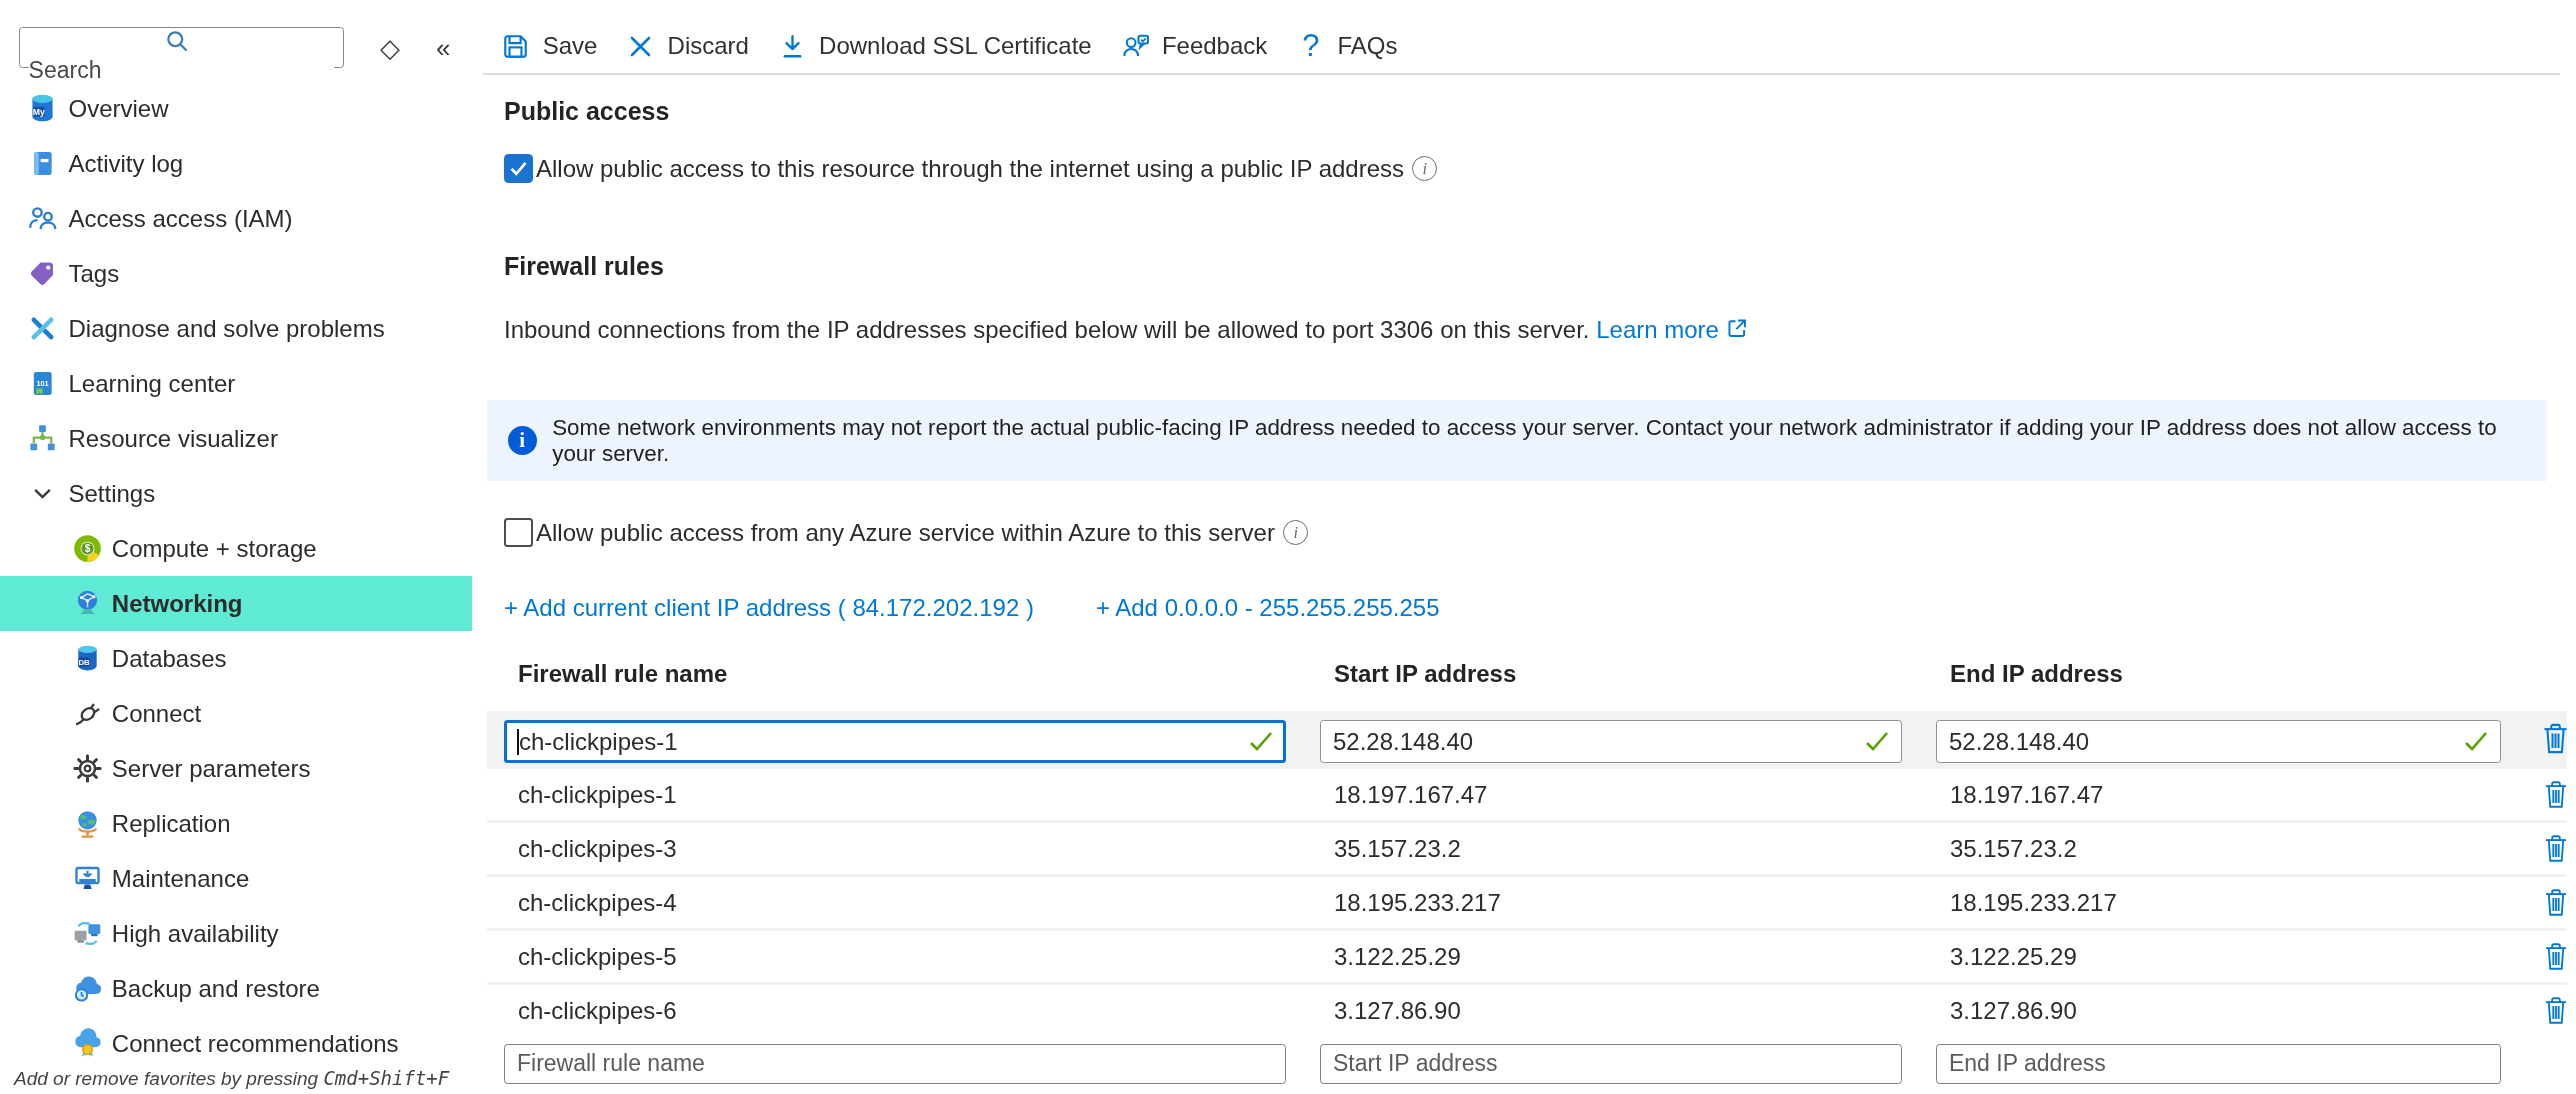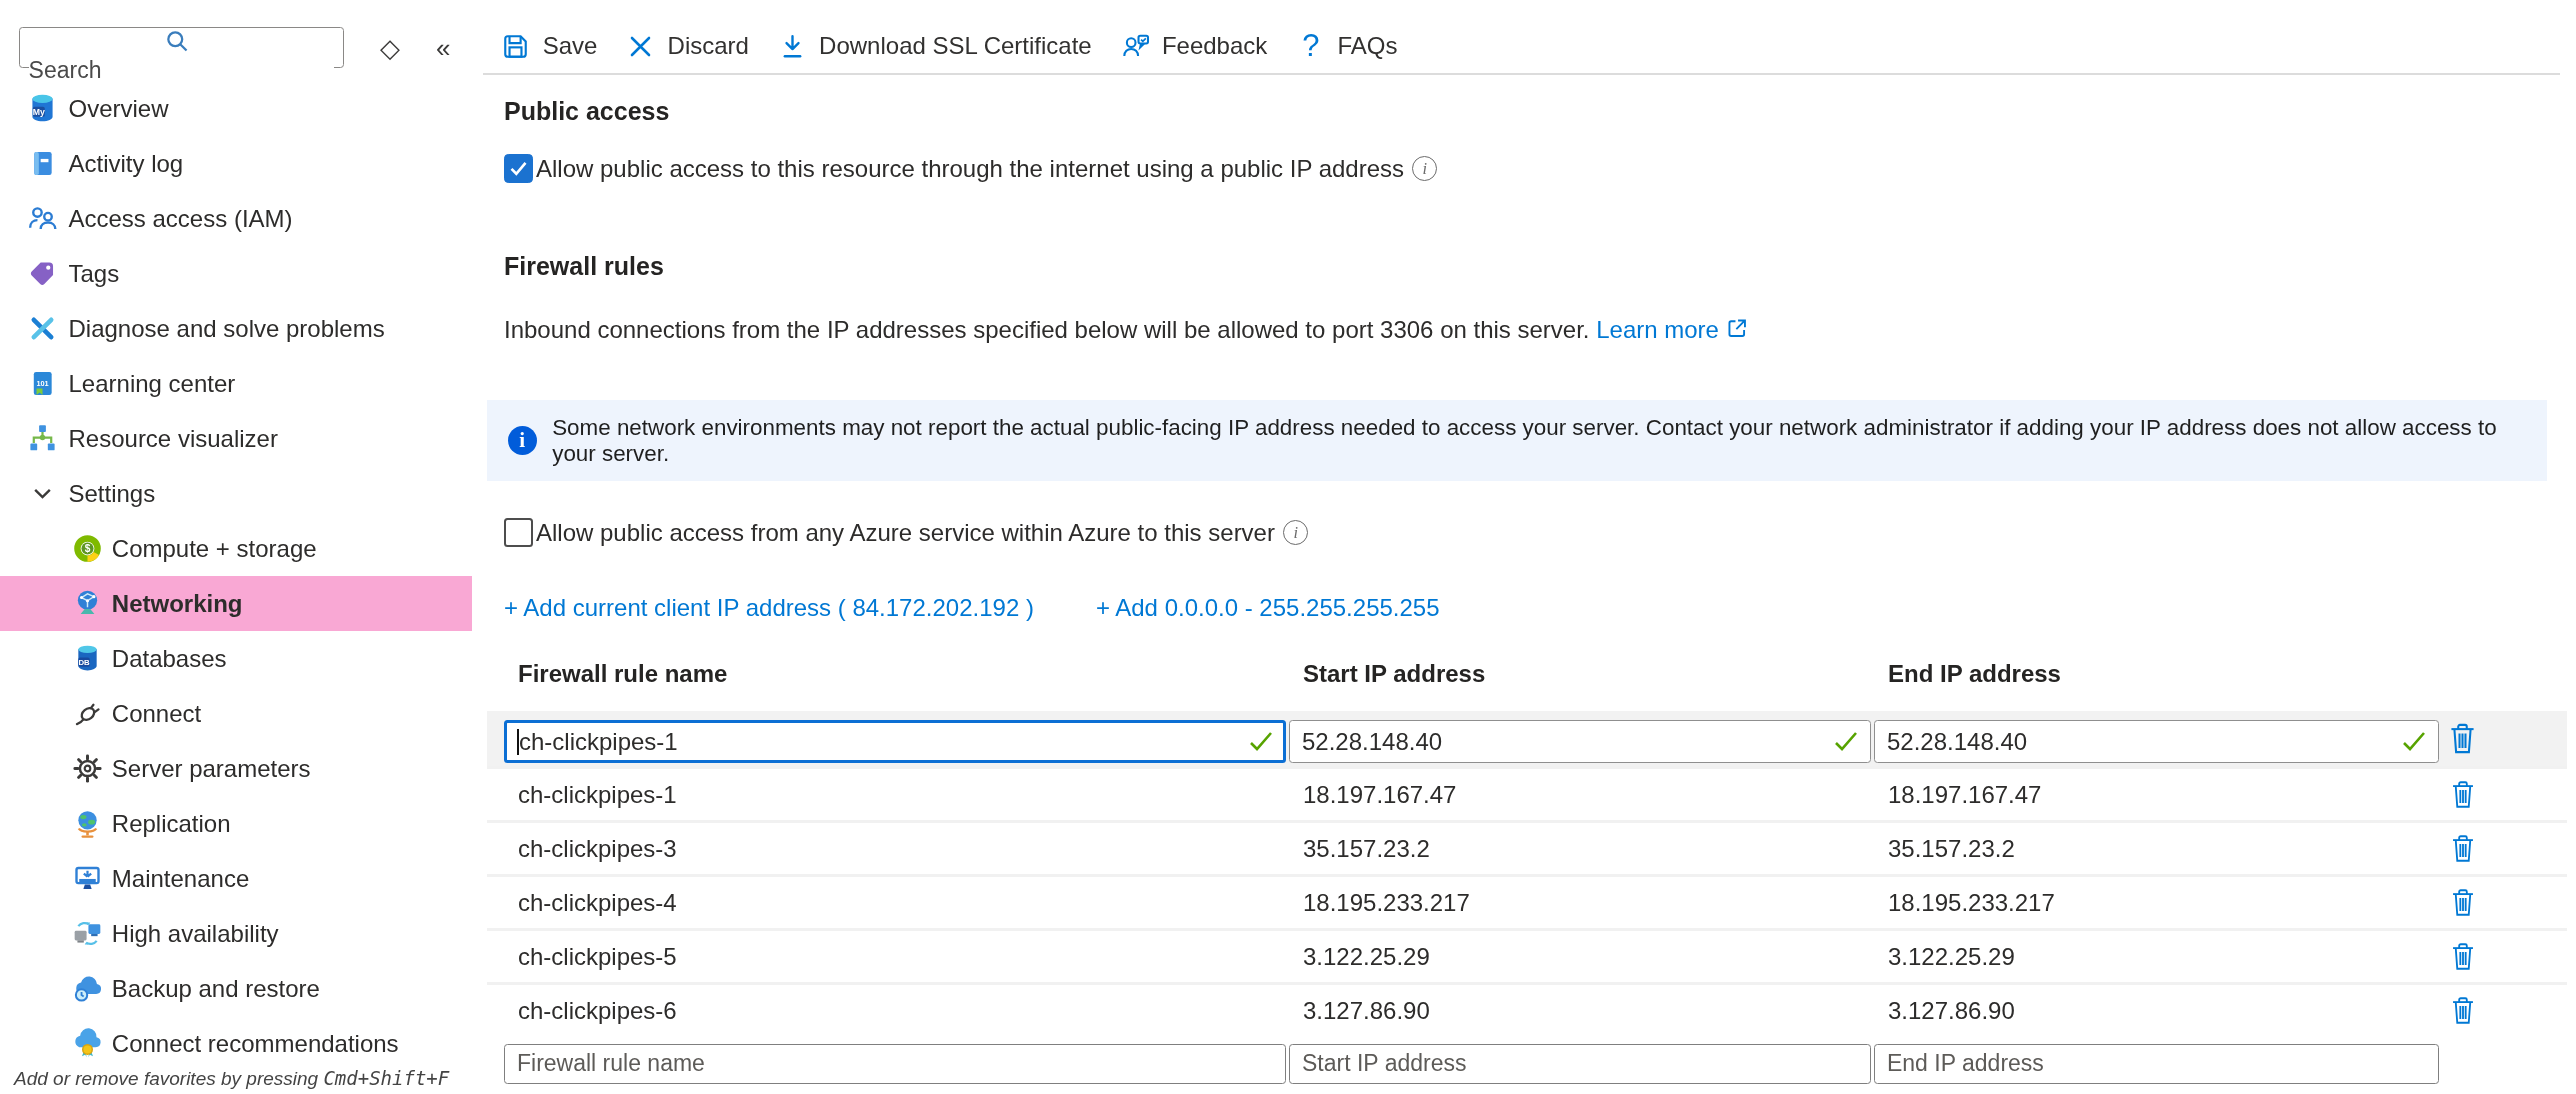--- a/index.html
+++ b/index.html
@@ -10,21 +10,21 @@
   #sidebar { position:absolute; left:0; top:0; width:472px; height:1095px; background:#fff; }
   .search-row { position:absolute; left:19px; top:27px; width:436px; height:41px; display:flex; align-items:center; }
   .search-box { width:325px; height:41px; border:1.7px solid #8a8886; border-radius:3.5px; display:flex; align-items:center; padding:0 8.6px; background:#fff;flex-direction:column; }
   .search-box input { border:none; outline:none; font-size:23px; color:#323130; width:100%; font-family:"Liberation Sans",sans-serif; }
   .search-box input::placeholder { color:#4a4a4a; }
   .search-glyph { margin-right:8.6px; flex:0 0 auto; }
   .side-tool { font-size:26px; color:#3b3a39; margin-left:36px; cursor:pointer; line-height:1; }
   #menu { position:absolute; left:0; top:81px; width:472px; }
   .mi { display:flex; align-items:center; height:55px; padding-left:26px; gap:9.5px; font-size:24px; color:#2d2c2b; cursor:pointer; }
   .mi.indent { padding-left:71px; gap:7.8px; }
-  .mi.selected { background:#f9a8d4; font-weight:bold; }
+  .mi.selected { background:#5eead4; font-weight:bold; }
   .mi .ic { width:33px; height:33px; flex:0 0 auto; display:flex; align-items:center; justify-content:flex-end; }
   #side-footer { position:absolute; left:14px; top:1067px; font-size:19px; font-style:italic; color:#444; }
   #side-footer .mono { font-family:"DejaVu Sans Mono", monospace; font-style:italic; }
 
   
   #main { position:absolute; left:472px; top:0; width:2104px; height:1095px; }
   #toolbar { position:absolute; left:11.2px; top:0; height:92px; display:flex; align-items:center; gap:28px; padding-left:17.3px; }
   .tb { display:flex; align-items:center; gap:11.2px; cursor:pointer; font-size:24px; color:#323130; white-space:nowrap; }
   .tb .tic { width:31px; height:31px; display:flex; align-items:center; justify-content:center; }
   .qmark { font-size:31px; color:#0078d4; font-weight:400; }
@@ -38,21 +38,21 @@
   .info-i { width:25px; height:25px; border-radius:50%; border:1.7px solid #6b6b6b; color:#6b6b6b; font-size:16.4px; display:inline-flex; align-items:center; justify-content:center; font-family:"Liberation Serif",serif; font-style:italic; flex:0 0 auto; margin-left:5.2px; }
   .desc { position:absolute; left:32px; font-size:24px; color:#2d2c2b; }
   a.link { color:#0078d4; text-decoration:none; cursor:pointer; }
   #banner { position:absolute; left:14.7px; top:400px; width:2532px; max-width:2060px; height:81px; background:#eef4fd; display:flex; align-items:center; padding:0 21px; gap:15.5px; }
   #banner .btxt { font-size:22.4px; color:#1f1f1f; }
   .binfo { width:29px; height:29px; border-radius:50%; background:#015cda; color:#fff; display:flex; align-items:center; justify-content:center; font-family:"Liberation Serif",serif; font-weight:bold; font-size:21px; flex:0 0 auto; }
   #addlinks { position:absolute; left:32px; top:594px; display:flex; gap:62px; font-size:24px; }
 
   
   #fwtable { position:absolute; left:14.7px; top:656px; width:2080px; }
-  .trow { display:grid; grid-template-columns:782px 582px 565px 1fr; column-gap:3px; padding-left:17.3px; align-items:center; }
+  .trow { display:grid; grid-template-columns:782px 582px 565px 1fr; column-gap:34px; padding-left:17.3px; align-items:center; }
   .thead { font-weight:bold; font-size:24px; color:#252423; height:35px; }
   .thead > div { padding-left:14px; }
   .editrow { background:#f2f2f2; height:55px; margin-top:20px; }
   .inwrap { position:relative; height:37px; }
   .inwrap input { width:100%; height:43px; border:1.7px solid #8f8f8f; border-radius:3.5px; font-size:24px; color:#2d2c2b; padding:0 48px 0 12px; font-family:"Liberation Sans",sans-serif; background:#fff; outline:none; }
   .inwrap.focused input { border:3.5px solid #0c6fd4; }
   .inwrap .vcheck { position:absolute; right:12px; top:9.5px; }
   .caret { position:absolute; left:13px; top:8.6px; width:1.7px; height:26px; background:#111; }
   .drow { height:54px; border-top:3.5px solid #f1f1f1; font-size:24px; color:#2d2c2b; }
   .drow:last-of-type { border-bottom:3.5px solid #f1f1f1; }

